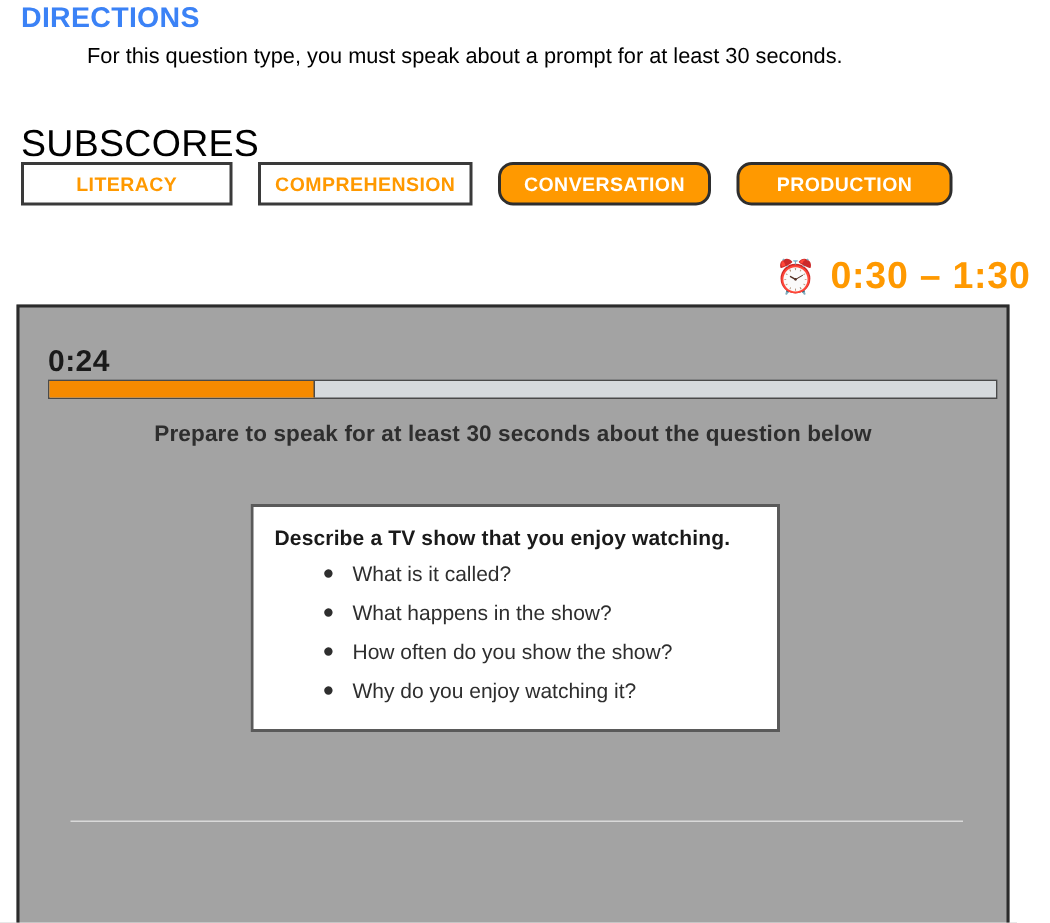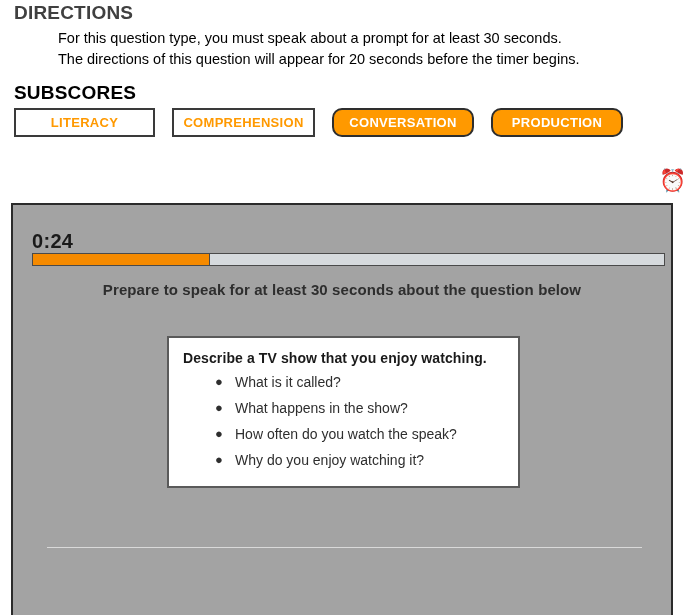--- a/index.html
+++ b/index.html
@@ -18,40 +18,40 @@
   }
 
   
   .directions-heading {
     position: absolute;
     left: 14px;
     top: 2px;
     font-size: 19px;
     font-weight: bold;
     letter-spacing: 0.2px;
-    color: #404040;
+    color: #3b82f6;
   }
   .directions-body {
     position: absolute;
     left: 14px;
     top: 28px;
     font-size: 14.5px;
     line-height: 21px;
     color: #000;
     white-space: nowrap;
   }
   .directions-body div { white-space: nowrap; margin-left: 44px; }
 
   
   .subscores-heading {
     position: absolute;
     left: 14px;
     top: 82px;
-    font-size: 19px;
-    font-weight: bold;
+    font-size: 25px;
+    font-weight: normal;
     letter-spacing: 0.2px;
     color: #000;
   }
   .subscore-row {
     position: absolute;
     left: 14px;
     top: 108px;
     display: flex;
     gap: 17px;
     align-items: stretch;
@@ -71,21 +71,21 @@
   }
   .subscore-btn.active {
     background: #FF9900;
     color: #ffffff;
     border-color: #2e2e2e;
     border-radius: 10px;
   }
   .sb-literacy      { width: 141px; }
   .sb-comprehension { width: 143px; }
   .sb-conversation  { width: 142px; }
-  .sb-production    { width: 132px; }
+  .sb-production    { width: 144px; }
 
   
   .timer-range {
     position: absolute;
     right: 13px;
     top: 170px;
     display: flex;
     align-items: center;
     gap: 9px;
     font-size: 25px;
@@ -214,33 +214,33 @@
     cursor: pointer;
     padding: 0;
   }
 </style>
 </head>
 <body>
 
 <div class="directions-heading">DIRECTIONS</div>
 <div class="directions-body">
   <div>For this question type, you must speak about a prompt for at least 30 seconds.</div>
-  <div>The directions of this question will appear for 20 seconds before the timer begins.</div>
 </div>
 
 <div class="subscores-heading">SUBSCORES</div>
 <div class="subscore-row">
   <div class="subscore-btn sb-literacy">LITERACY</div>
   <div class="subscore-btn sb-comprehension">COMPREHENSION</div>
   <div class="subscore-btn sb-conversation active">CONVERSATION</div>
   <div class="subscore-btn sb-production active">PRODUCTION</div>
 </div>
 
 <div class="timer-range">
   <span class="alarm-icon">⏰</span>
+  <span>0:30 – 1:30</span>
 </div>
 
 <div class="panel">
 
   <div class="countdown">0:24</div>
 
   <div class="progress-track">
     <div class="progress-fill" style="width: 28%;"></div>
   </div>
 
@@ -252,21 +252,21 @@
       <li>
         <span class="bullet">●</span>
         <span>What is it called?</span>
       </li>
       <li>
         <span class="bullet">●</span>
         <span>What happens in the show?</span>
       </li>
       <li>
         <span class="bullet">●</span>
-        <span>How often do you watch the speak?</span>
+        <span>How often do you show the show?</span>
       </li>
       <li>
         <span class="bullet">●</span>
         <span>Why do you enjoy watching it?</span>
       </li>
     </ul>
   </div>
 
   <div class="footer-divider"></div>
 

